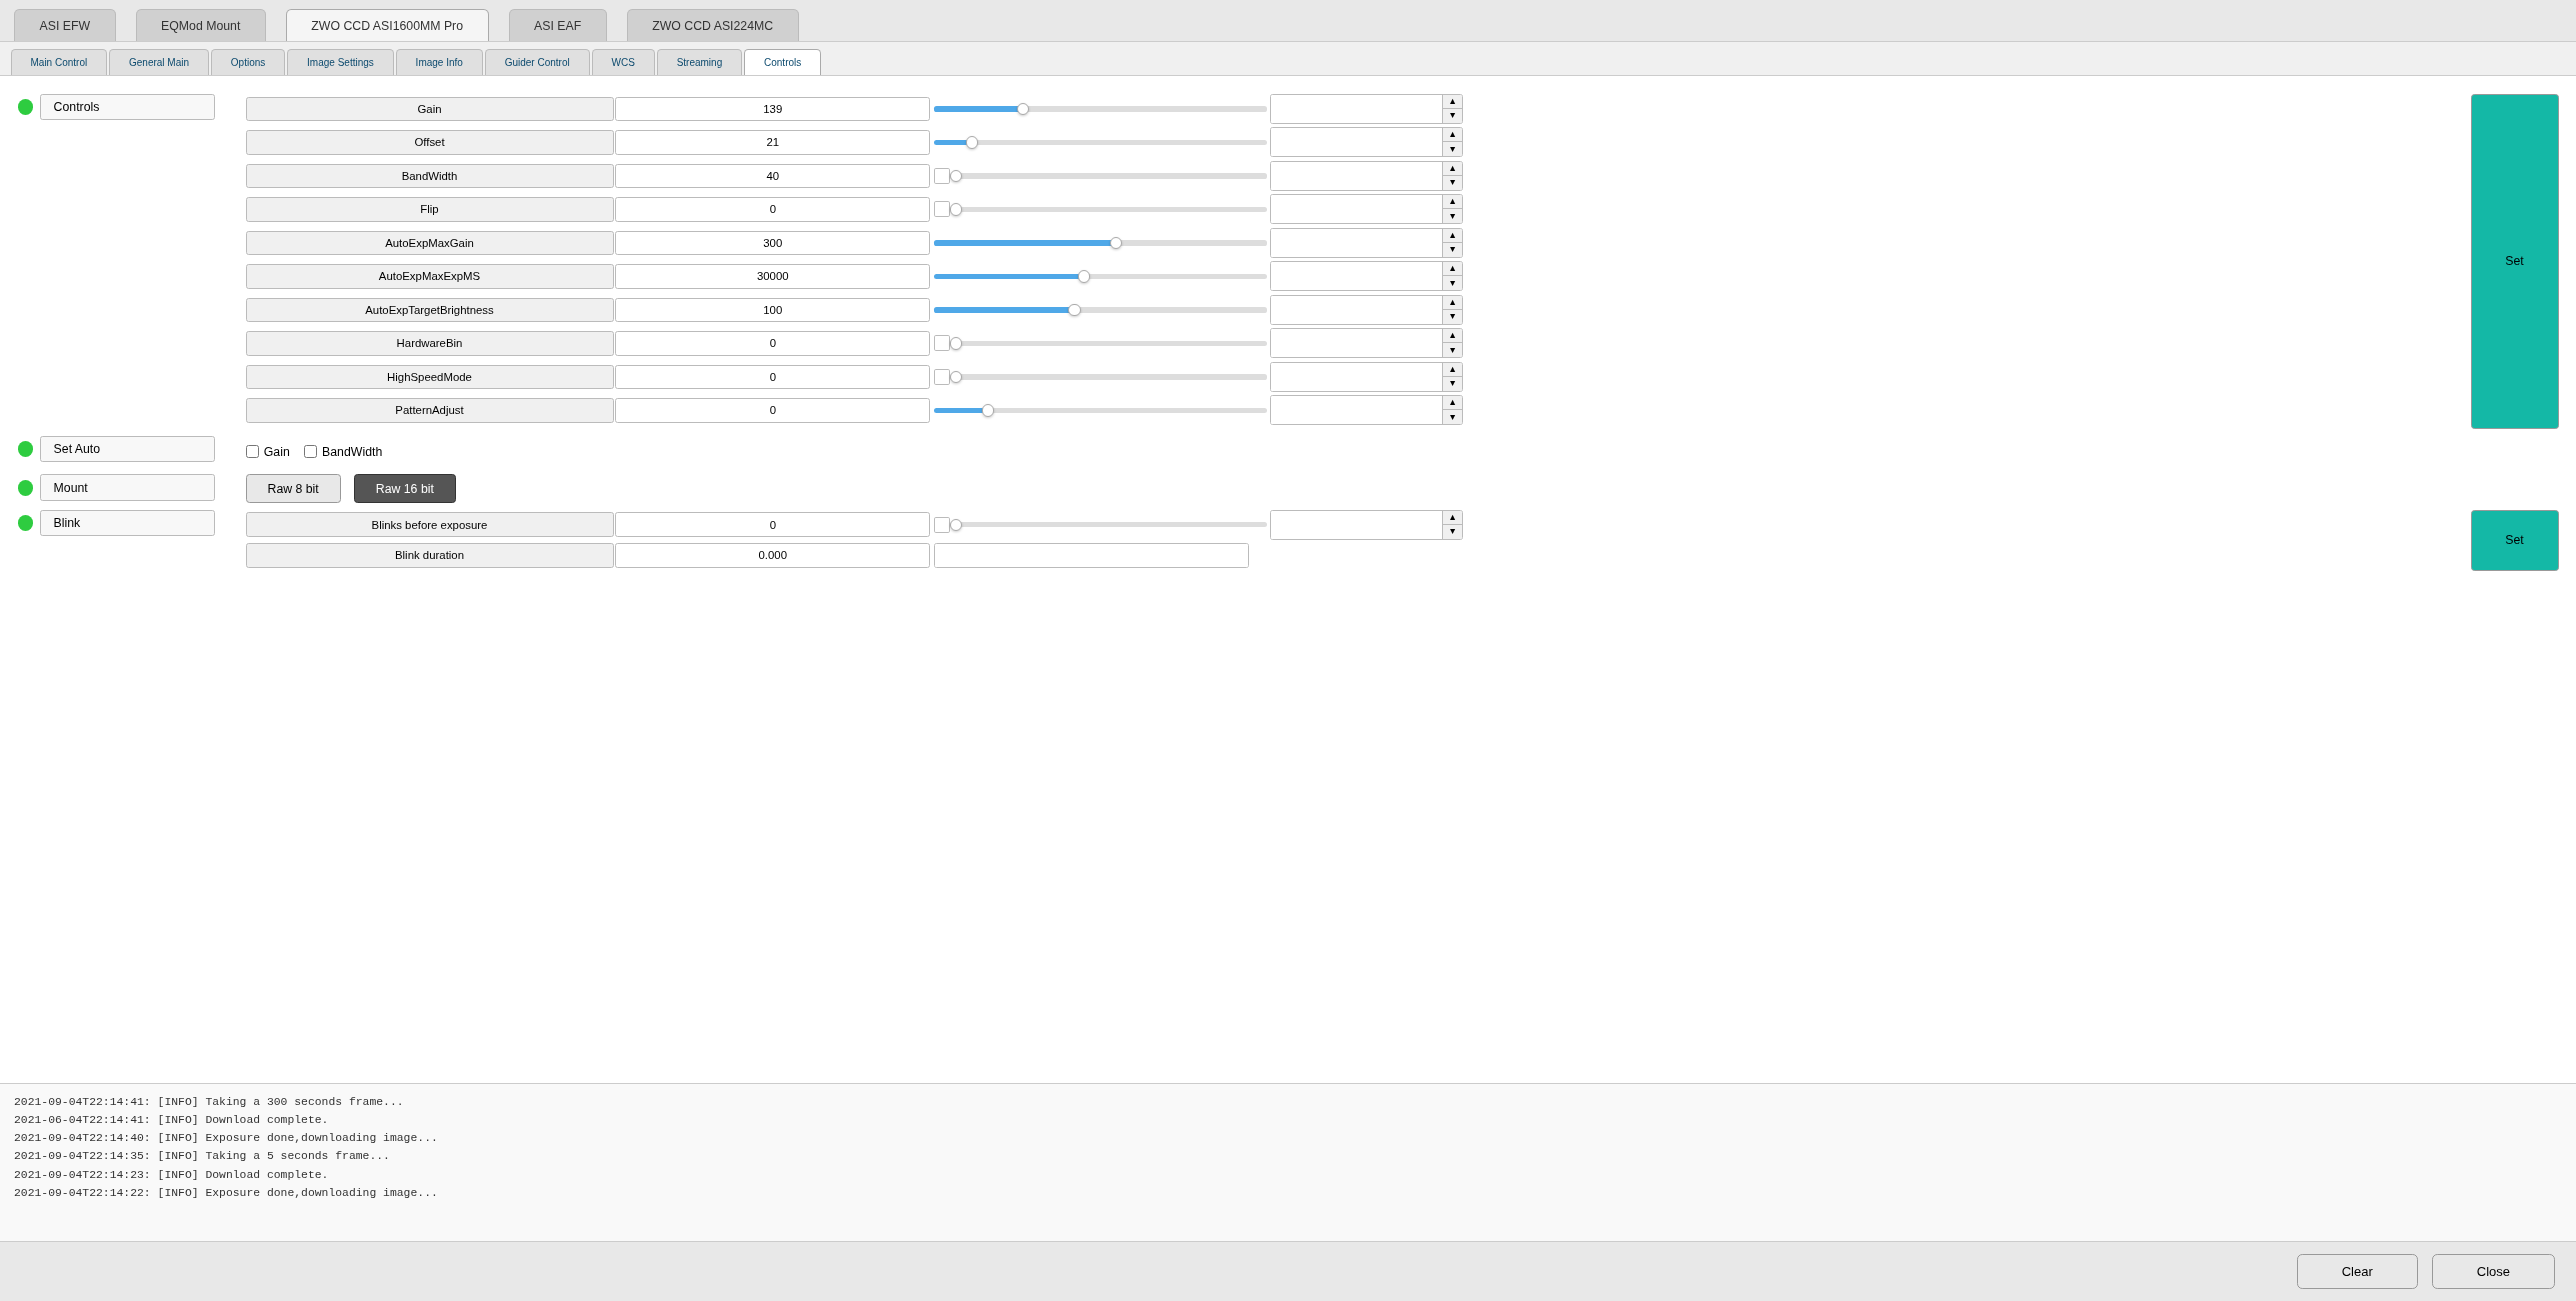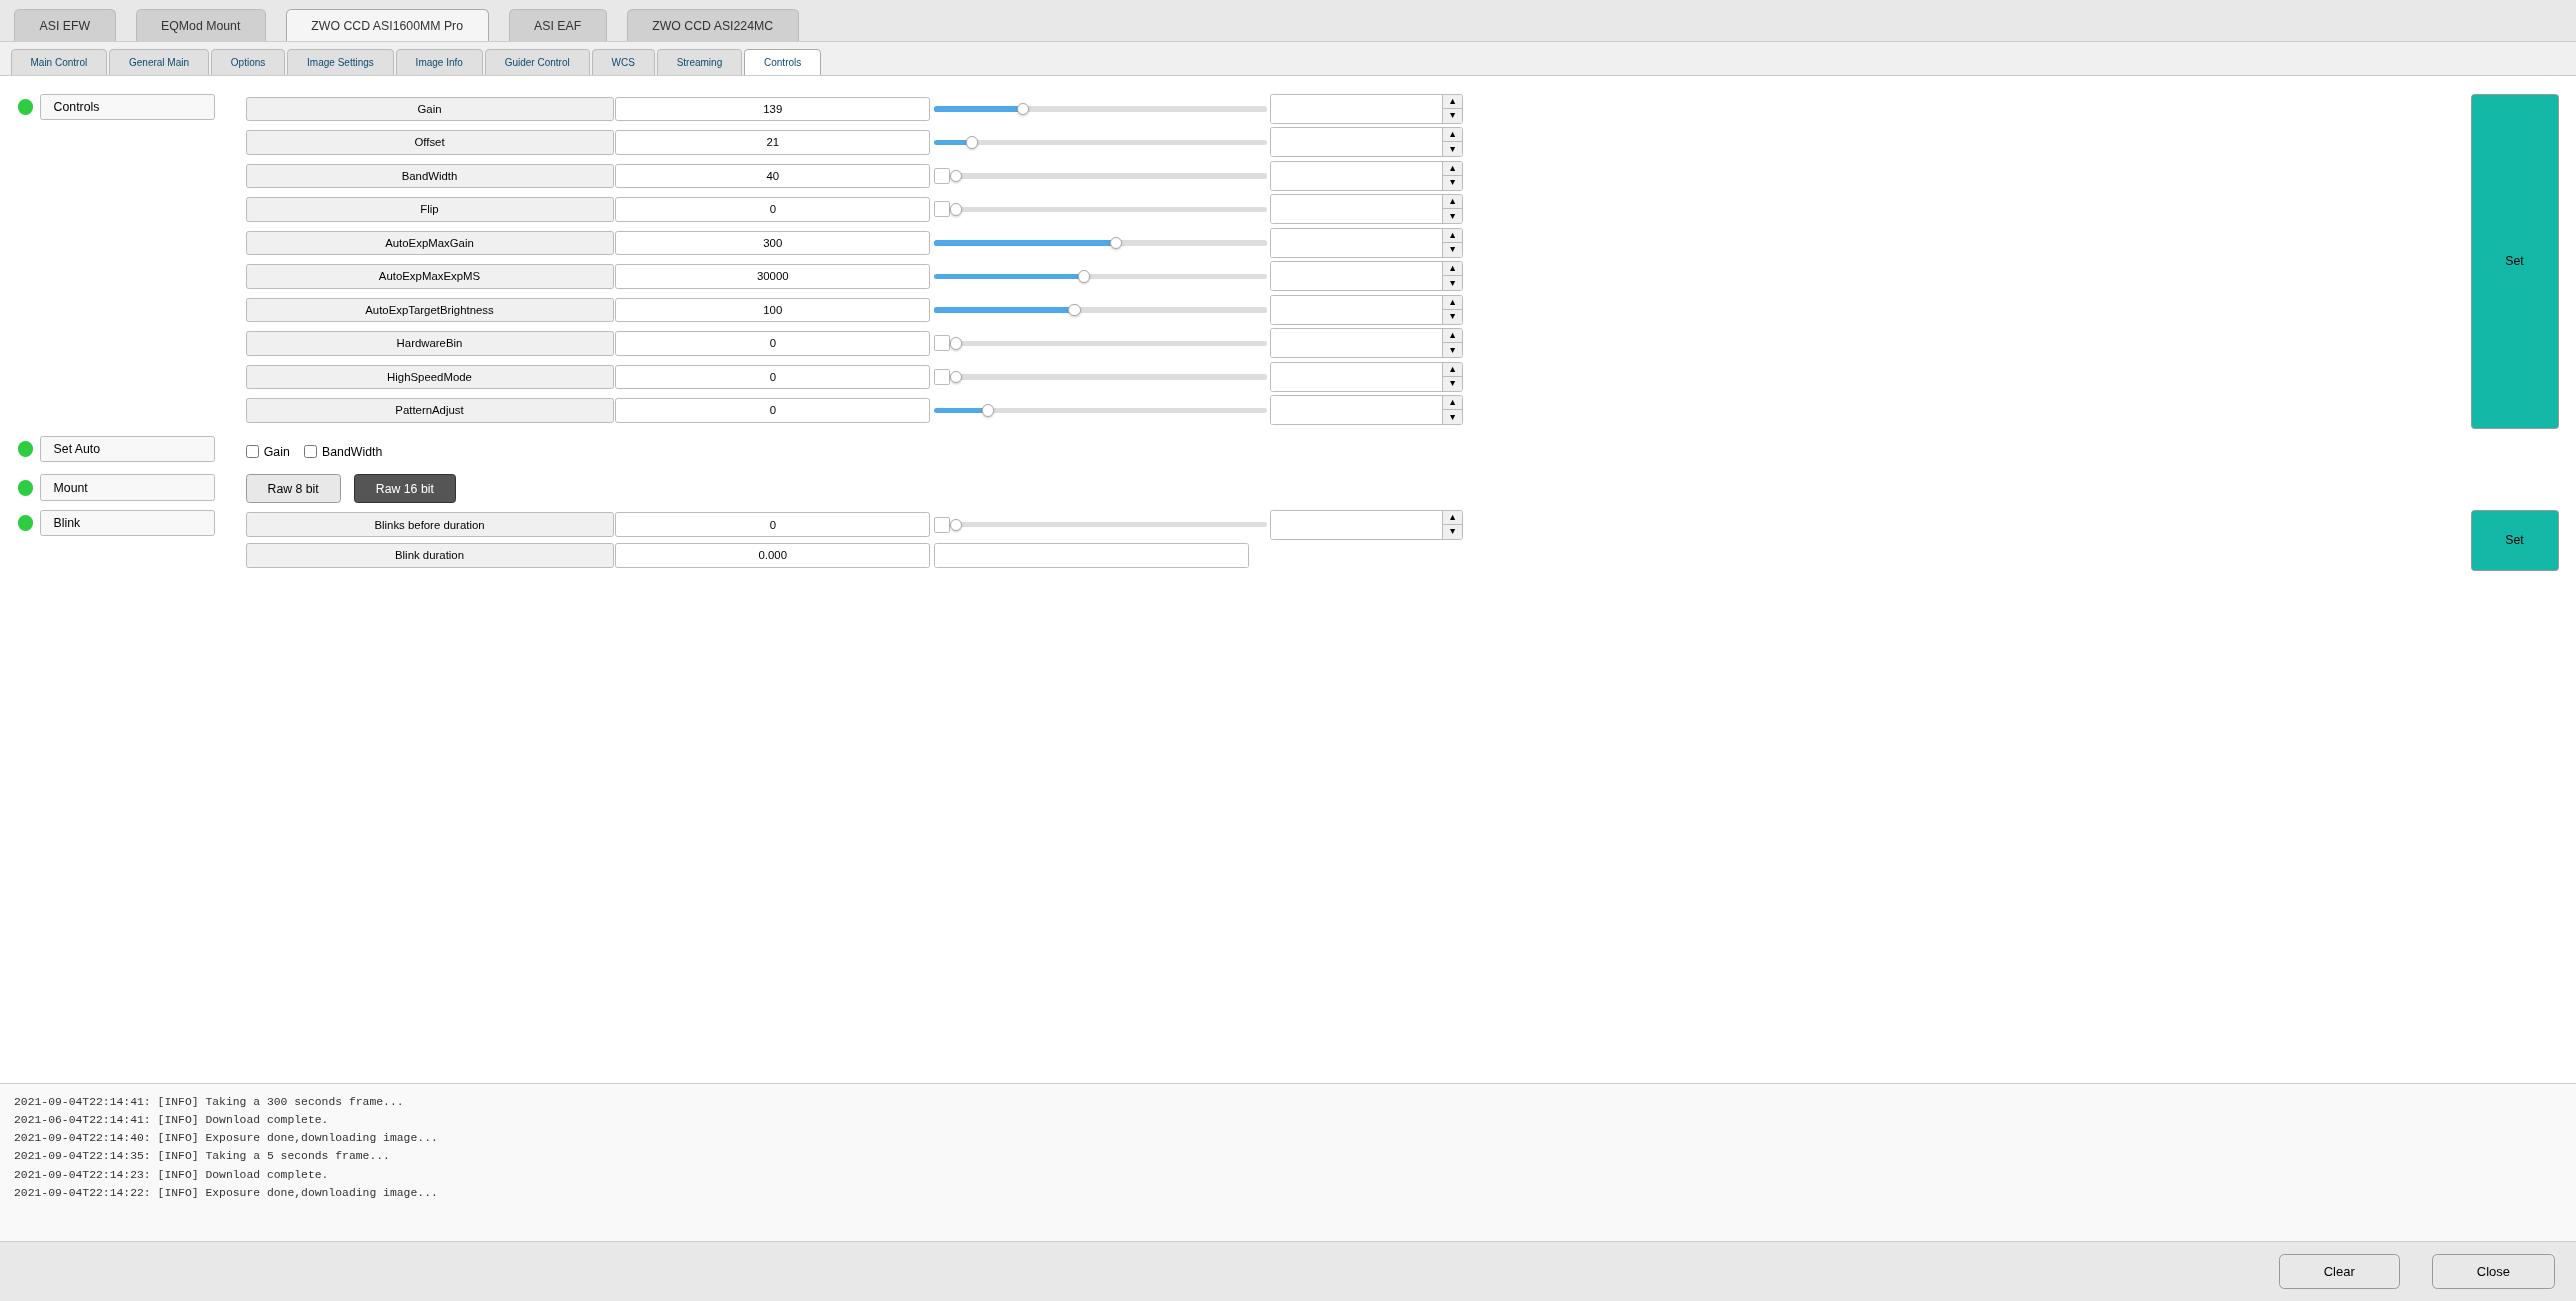--- a/index.html
+++ b/index.html
@@ -275,21 +275,21 @@
     .log-line {
       line-height: 1.6;
     }
     .bottom-bar {
       display: flex;
       justify-content: flex-end;
       align-items: center;
       padding: 12.3px 21px;
       background: #e8e8e8;
       border-top: 0.9px solid #ccc;
-      gap: 32px;
+      gap: 14px;
     }
     .bottom-btn {
       border: 0.9px solid #999;
       background: #e8e8e8;
       padding: 8.8px 44px;
       font-size: 13px;
       border-radius: 5.3px;
       cursor: pointer;
     }
     .empty-checkbox {
@@ -522,21 +522,21 @@
     </div>
 
     <div class="group-row">
       <div class="group-label-cell">
         <div class="green-dot"></div>
         <div class="group-label">Blink</div>
       </div>
       <div class="controls-table">
 
         <div class="control-row">
-          <div class="ctrl-name">Blinks before duration</div>
+          <div class="ctrl-name">Blinks before exposure</div>
           <div class="ctrl-value">0</div>
           <div class="ctrl-slider-container">
             <div class="empty-checkbox"></div>
             <input type="range" class="ctrl-slider" style="--pct: 0%;" value="0" min="0" max="100">
           </div>
           <div class="ctrl-spinbox">
             <input type="text" style="">
             <div class="ctrl-spinbox-arrows">
               <button>▲</button>
               <button>▼</button>

